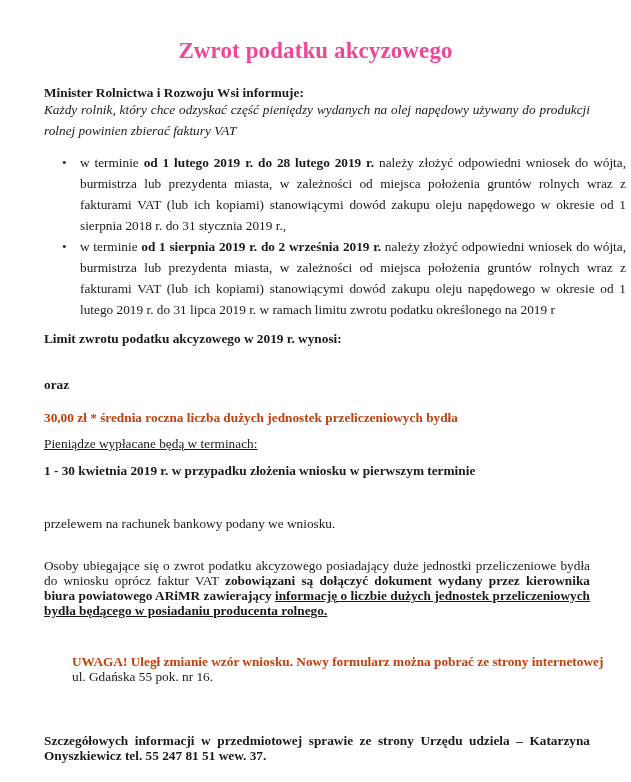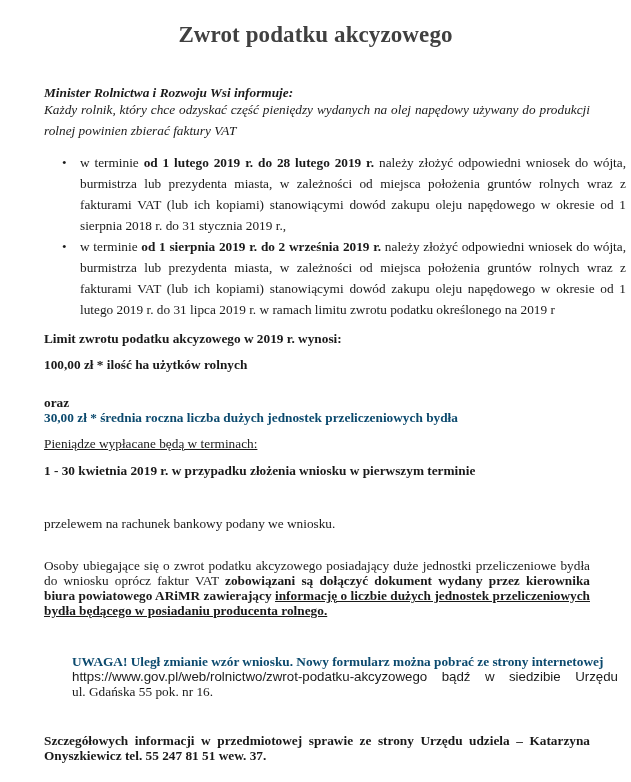--- a/index.html
+++ b/index.html
@@ -5,80 +5,72 @@
     html, body { margin: 0; padding: 0; background: #ffffff; }
     body {
       width: 631px; height: 782px; overflow: hidden;
       font-family: "Liberation Serif", serif;
       color: #1a1a1a;
       font-size: 13.3px;
     }
     .page { position: relative; width: 631px; height: 782px; }
     h1 {
       position: absolute; left: 0; right: 0; top: 22px;
-      margin: 0; text-align: center;
-      font-size: 23px; font-weight: bold; color: #404040;
+      margin: 16px; text-align: center;
+      font-size: 23px; font-weight: bold; color: #ec4899;
       letter-spacing: 0.1px;
     }
     .blk { position: absolute; left: 44px; width: 546px; margin: 0; line-height: 21px; }
     .justify { text-align: justify; }
     .bold { font-weight: bold; }
-    .red { color: #0c4a6e; }
+    .red { color: #c2410c; }
     .u { text-decoration: underline; }
     ul.bullets {
       position: absolute; left: 44px; width: 546px; top: 152px;
       margin: 0; padding: 0 0 0 36px; list-style: none;
     }
     ul.bullets li { position: relative; line-height: 21px; text-align: justify; margin-bottom: 0; }
     ul.bullets li .dot {
       position: absolute; left: -18px; top: 0; font-size: 13px;
     }
     .tight { line-height: 15px; }
     .sans { font-family: "Liberation Sans", sans-serif; }
     .url-line { display: flex; justify-content: space-between; }
   </style>
 </head>
 <body>
 
 <div class="page">
 
   <h1>Zwrot podatku akcyzowego</h1>
 
-  <p class="blk bold" style="top:82px;font-style:italic;">Minister Rolnictwa i Rozwoju Wsi informuje:</p>
+  <p class="blk bold" style="top:82px;">Minister Rolnictwa i Rozwoju Wsi informuje:</p>
   <p class="blk justify" style="top:99px;font-style:italic;">Każdy rolnik, który chce odzyskać część pieniędzy wydanych na olej napędowy używany do produkcji rolnej powinien zbierać faktury VAT</p>
 
   <ul class="bullets">
     <li>
       <span class="dot">•</span>
       <span>w terminie </span><b>od 1 lutego 2019 r. do 28 lutego 2019 r.</b><span> należy złożyć odpowiedni wniosek do wójta, burmistrza lub prezydenta miasta, w zależności od miejsca położenia gruntów rolnych wraz z fakturami VAT (lub ich kopiami) stanowiącymi dowód zakupu oleju napędowego w okresie od 1 sierpnia 2018 r. do 31 stycznia 2019 r.,</span>
     </li>
     <li>
       <span class="dot">•</span>
       <span>w terminie </span><b>od 1 sierpnia 2019 r. do 2 września 2019 r.</b><span> należy złożyć odpowiedni wniosek do wójta, burmistrza lub prezydenta miasta, w zależności od miejsca położenia gruntów rolnych wraz z fakturami VAT (lub ich kopiami) stanowiącymi dowód zakupu oleju napędowego w okresie od 1 lutego 2019 r. do 31 lipca 2019 r. w ramach limitu zwrotu podatku określonego na 2019 r</span>
     </li>
   </ul>
 
   <p class="blk bold" style="top:328px;">Limit zwrotu podatku akcyzowego w 2019 r. wynosi:</p>
-  <p class="blk bold" style="top:354px;">100,00 zł * ilość ha użytków rolnych</p>
-  <p class="blk bold" style="top:392px;">oraz</p>
+  <p class="blk bold" style="top:374px;">oraz</p>
   <p class="blk bold red" style="top:407px;">30,00 zł * średnia roczna liczba dużych jednostek przeliczeniowych bydła</p>
 
   <p class="blk u" style="top:433px;">Pieniądze wypłacane będą w terminach:</p>
   <p class="blk bold" style="top:460px;">1 - 30 kwietnia 2019 r. w przypadku złożenia wniosku w pierwszym terminie</p>
   <p class="blk" style="top:513px;"> przelewem na rachunek bankowy podany we wniosku.</p>
 
   <p class="blk justify tight" style="top:558px;"><span>Osoby ubiegające się o zwrot podatku akcyzowego posiadający duże jednostki przeliczeniowe bydła do wniosku oprócz faktur VAT </span><b>zobowiązani są dołączyć dokument wydany przez kierownika biura powiatowego ARiMR zawierający </b><b class="u">informację o liczbie dużych jednostek przeliczeniowych bydła będącego w posiadaniu producenta rolnego.</b></p>
 
   <div class="blk tight" style="top:654px;margin-left:28px;">
     <div class="bold red">UWAGA! Uległ zmianie wzór wniosku. Nowy formularz można pobrać ze strony internetowej</div>
-    <div class="url-line sans">
-      <span>https://www.gov.pl/web/rolnictwo/zwrot-podatku-akcyzowego</span>
-      <span>bądź</span>
-      <span>w</span>
-      <span>siedzibie</span>
-      <span>Urzędu</span>
-    </div>
     <div>ul. Gdańska 55 pok. nr 16.</div>
   </div>
 
   <p class="blk bold justify tight" style="top:733px;">Szczegółowych informacji w przedmiotowej sprawie ze strony Urzędu udziela – Katarzyna Onyszkiewicz tel. 55 247 81 51 wew. 37.</p>
 
 </div>
 
 </body></html>

